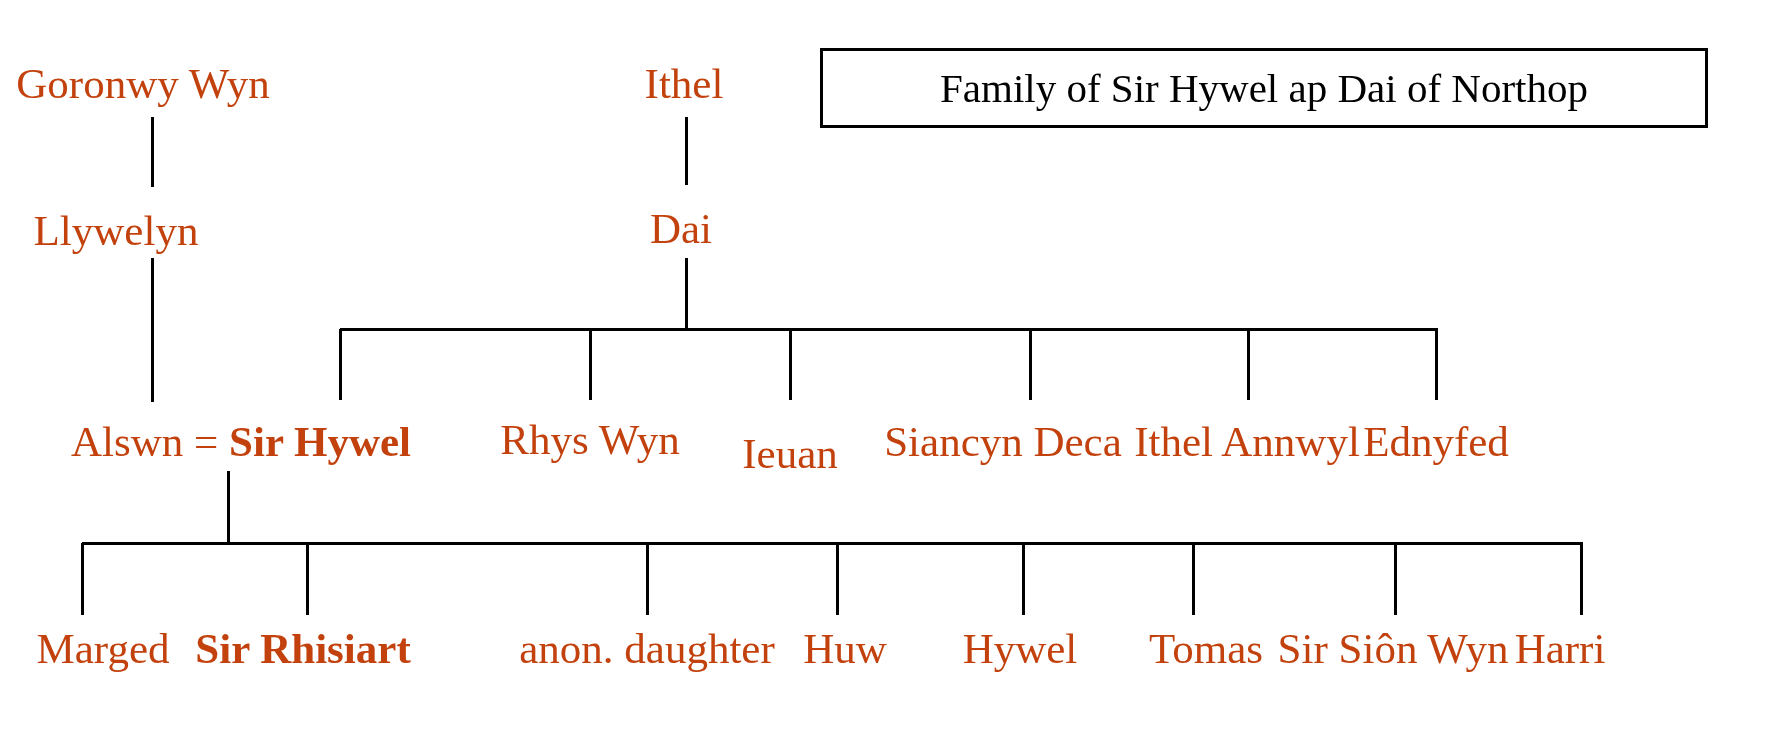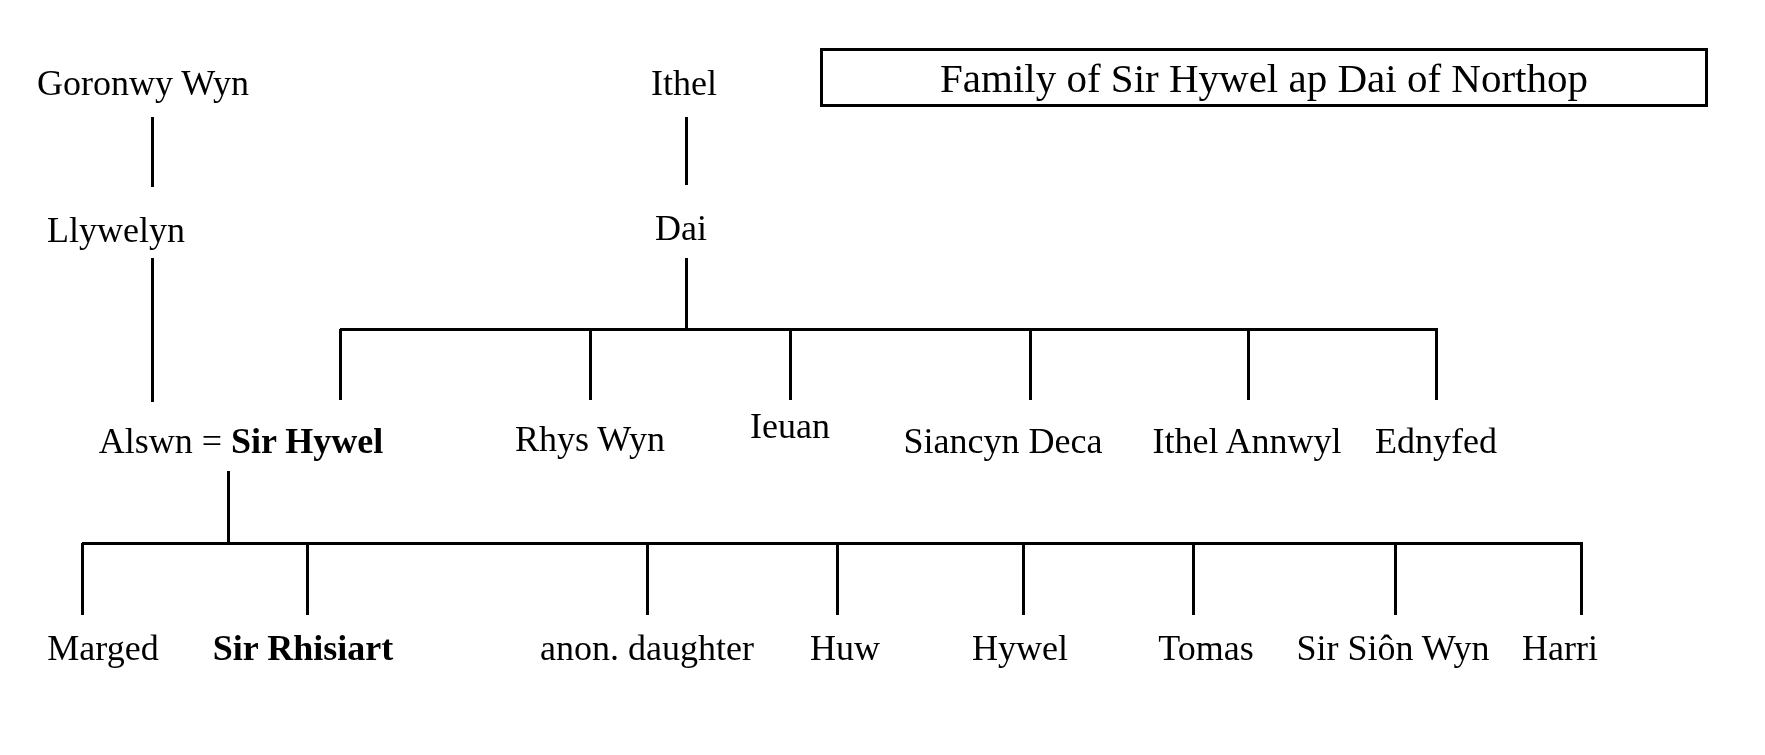--- a/index.html
+++ b/index.html
@@ -8,33 +8,33 @@
     width: 1765px;
     height: 755px;
     background: #ffffff;
     color: #000000;
     font-family: "Liberation Serif", "DejaVu Serif", serif;
     overflow: hidden;
   }
   .person {
     position: absolute;
     transform: translate(-50%, -50%);
-    font-size: 36px;
+    font-size: 43px;
     line-height: 1.1;
     white-space: nowrap;
-    color: #000000;
+    color: #c2410c;
   }
   .person .bold { font-weight: bold; }
   .edge { position: absolute; background: #000000; }
   .title-box {
     position: absolute;
     left: 820px;
     top: 48px;
     width: 888px;
-    height: 59px;
+    height: 80px;
     border: 3px solid #000000;
     box-sizing: border-box;
     display: flex;
     align-items: center;
     justify-content: center;
   }
   .title-box span {
     font-size: 41px;
     white-space: nowrap;
   }
@@ -69,21 +69,21 @@
       <div class="edge" style="background: rgb(0, 0, 0); left: 1393.5px; top: 543px; width: 3px; height: 72px;"></div>
       <div class="edge" style="background: rgb(0, 0, 0); left: 1579.5px; top: 543px; width: 3px; height: 72px;"></div>
     </div>
   <div id="nodes-layer">
       <div class="person" style="left: 143px; top: 84px;"><span>Goronwy Wyn</span></div>
       <div class="person" style="left: 684px; top: 84px;"><span>Ithel</span></div>
       <div class="person" style="left: 116px; top: 231px;"><span>Llywelyn</span></div>
       <div class="person" style="left: 681px; top: 229px;"><span>Dai</span></div>
       <div class="person" style="left: 241px; top: 442px;"><span>Alswn = </span><span class="bold">Sir Hywel</span></div>
       <div class="person" style="left: 590px; top: 440px;"><span>Rhys Wyn</span></div>
-      <div class="person" style="left: 790px; top: 427px;"><span>Ieuan</span></div>
+      <div class="person" style="left: 790px; top: 454px;"><span>Ieuan</span></div>
       <div class="person" style="left: 1003px; top: 442px;"><span>Siancyn Deca</span></div>
       <div class="person" style="left: 1247px; top: 442px;"><span>Ithel Annwyl</span></div>
       <div class="person" style="left: 1436px; top: 442px;"><span>Ednyfed</span></div>
       <div class="person" style="left: 103px; top: 649px;"><span>Marged</span></div>
       <div class="person" style="left: 303px; top: 649px; font-weight: bold;"><span>Sir Rhisiart</span></div>
       <div class="person" style="left: 647px; top: 649px;"><span>anon. daughter</span></div>
       <div class="person" style="left: 845px; top: 649px;"><span>Huw</span></div>
       <div class="person" style="left: 1020px; top: 649px;"><span>Hywel</span></div>
       <div class="person" style="left: 1182px; top: 649px; margin-left: 24px;"><span>Tomas</span></div>
       <div class="person" style="left: 1393px; top: 649px;"><span>Sir Siôn Wyn</span></div>

